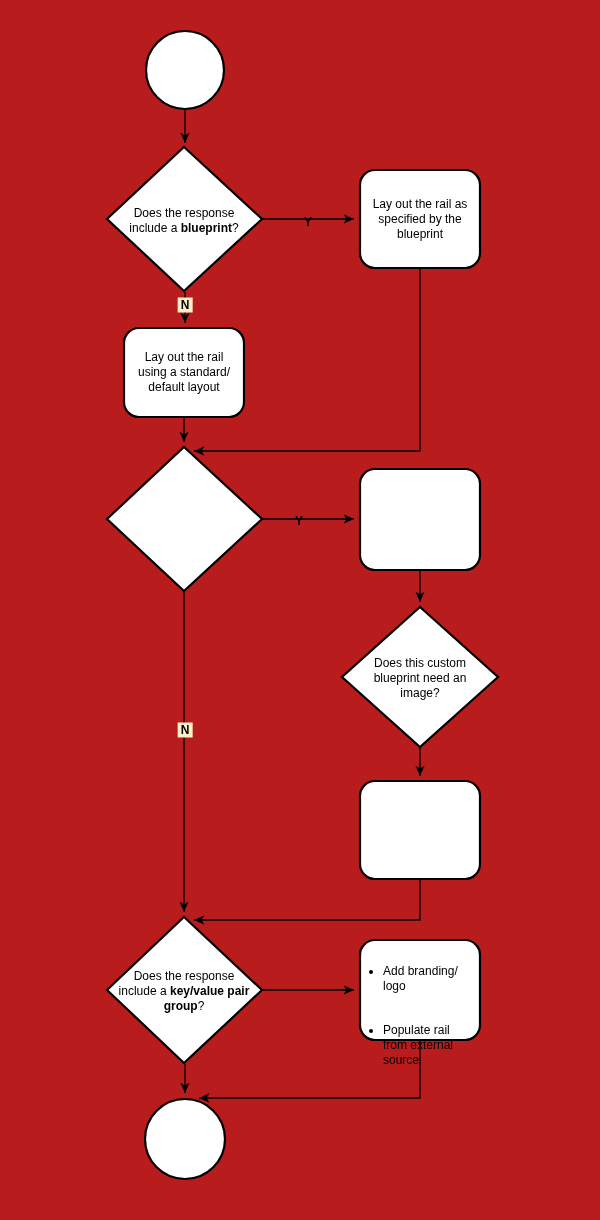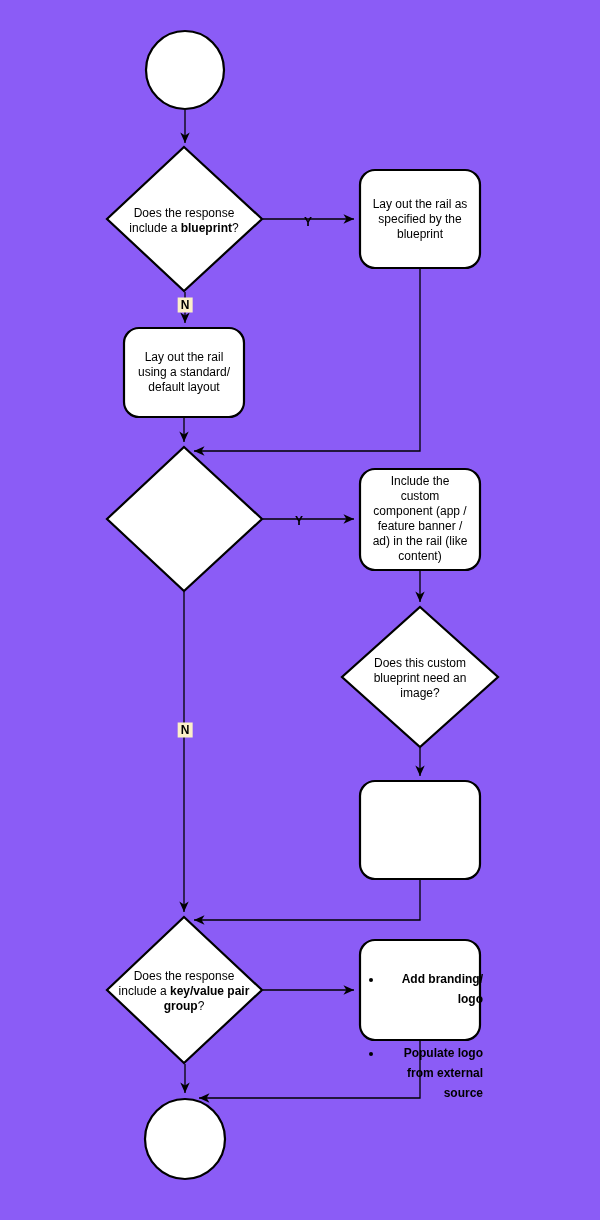--- a/index.html
+++ b/index.html
@@ -1,21 +1,21 @@
 <!DOCTYPE html>
 <html><head>
 <meta charset="utf-8">
 <style>
   html, body { margin: 0; padding: 0; }
   body { font-family: "Liberation Sans", "DejaVu Sans", sans-serif; }
   .canvas {
     position: relative;
     width: 600px;
     height: 1220px;
-    background: #8b5cf6;
+    background: #b91c1c;
     overflow: hidden;
     color: #000;
   }
   .canvas svg { position: absolute; left: 0; top: 0; }
   .node-text {
     position: absolute;
     transform: translate(-50%, -50%);
     text-align: center;
     font-size: 12px;
     line-height: 15px;
@@ -29,24 +29,23 @@
     font-size: 12px;
     font-weight: bold;
     line-height: 13px;
   }
   .edge-label.gap { background: #FCEFC8; padding: 1px 3px; }
   .bullets {
     position: absolute;
     margin: 0;
     padding-left: 13px;
     font-size: 12px;
-    line-height: 20px;
-    text-align: right;
+    line-height: 15px;
+    text-align: left;
     white-space: pre-line;
-    font-weight: bold;
   }
   .bullets li { margin-bottom: 14px; }
   .bullets li:last-child { margin-bottom: 0; }
 </style>
 </head>
 <body>
 
 <div class="canvas">
 
   <svg width="600" height="1220" viewBox="0 0 600 1220">
@@ -123,40 +122,34 @@
 
   <div class="node-text pre" style="left:420px; top:219px; width:116px">Lay out the rail as
 specified by the
 blueprint</div>
 
   <div class="node-text pre" style="left:184px; top:372px; width:118px">Lay out the rail
 using a standard/
 default layout</div>
 
 
-  <div class="node-text pre" style="left:420px; top:519px; width:116px">Include the
-custom
-component (app /
-feature banner /
-ad) in the rail (like
-content)</div>
 
   <div class="node-text" style="left:420px; top:678px; width:124px">
     <span>Does this custom blueprint need an image?</span><b></b><span></span>
   </div>
 
 
   <div class="node-text" style="left:184px; top:991px; width:136px">
     <span>Does the response include a </span><b>key/value pair group</b><span>?</span>
   </div>
 
   <ul class="bullets" style="left:370px; top:949px; width:100px">
     <li>Add branding/
 logo</li>
-    <li>Populate logo
+    <li>Populate rail
 from external
 source</li>
   </ul>
 
   <span class="edge-label" style="left:308px; top:222px">Y</span>
   <span class="edge-label gap" style="left:185px; top:305px">N</span>
   <span class="edge-label" style="left:299px; top:521px">Y</span>
   <span class="edge-label gap" style="left:185px; top:730px">N</span>
 
 </div>

